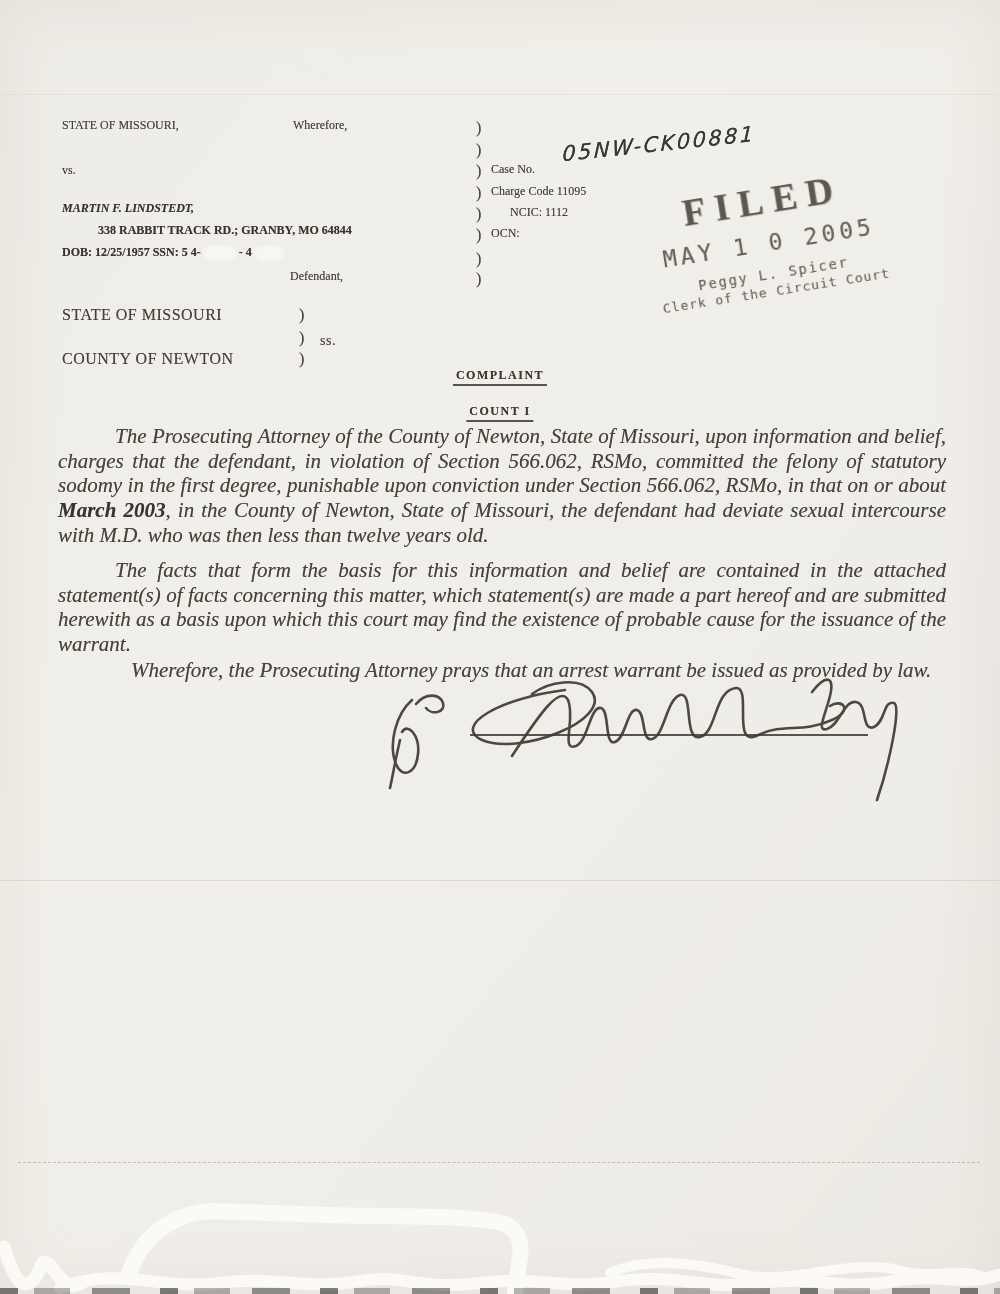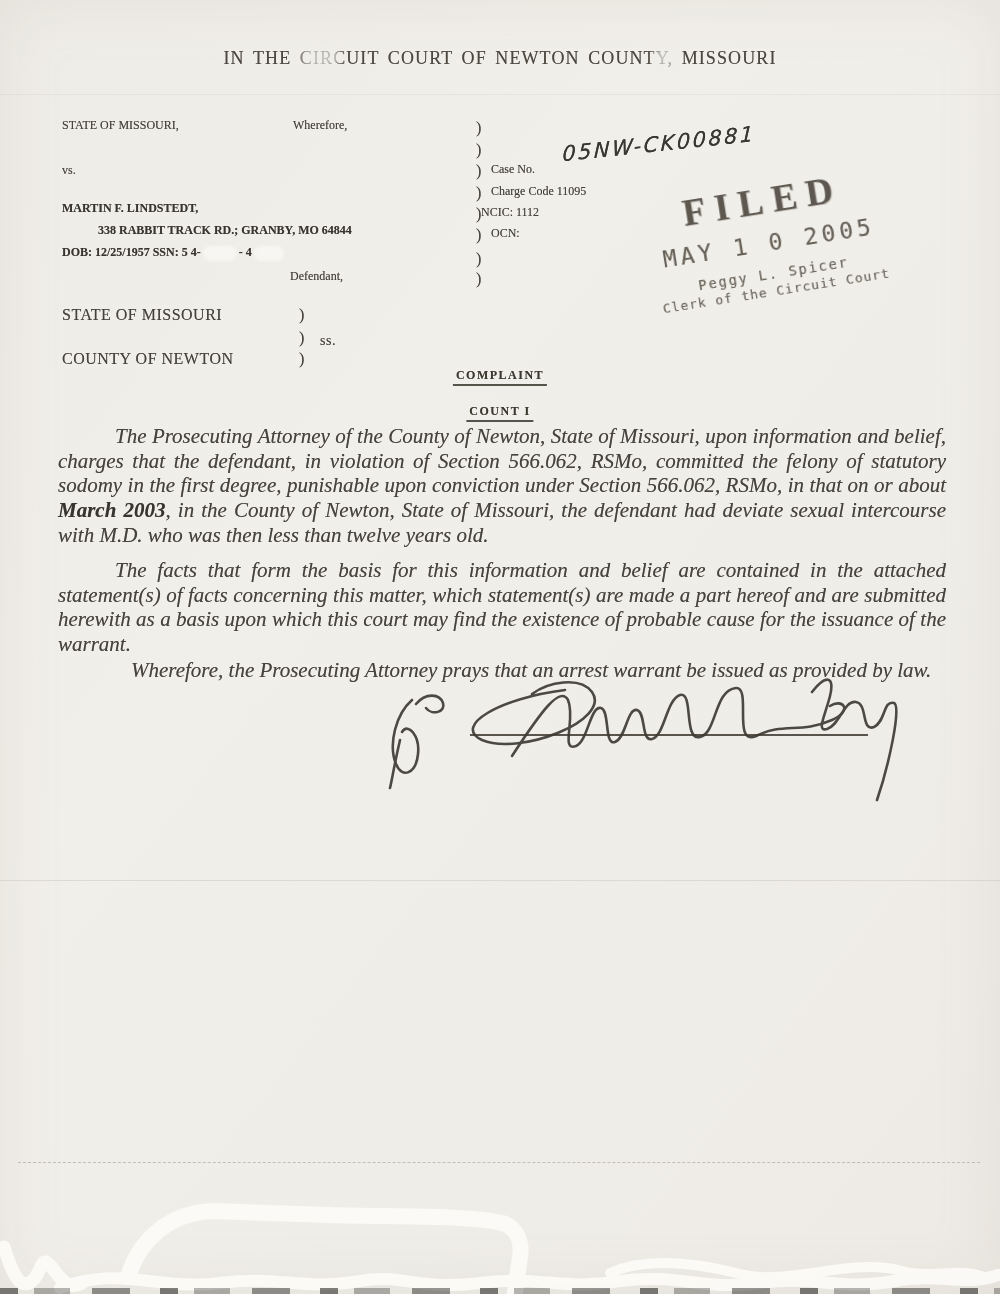--- a/index.html
+++ b/index.html
@@ -68,47 +68,46 @@
     background:repeating-linear-gradient(90deg,
       rgba(45,43,40,.8) 0 18px, transparent 18px 34px,
       rgba(45,43,40,.45) 34px 70px, transparent 70px 92px,
       rgba(45,43,40,.65) 92px 130px, transparent 130px 160px);}
 </style>
 </head>
 <body>
 
 <div class="page doc-text">
 
-  <div class="hdr1">IN THE CIRCUIT COURT OF NEWTON COUNTY, MISSOURI</div>
   <div class="fade-blob" style="left:300px;top:47px;width:42px;height:21px;"></div>
   <div class="fade-blob" style="left:652px;top:47px;width:26px;height:21px;"></div>
 
   <span class="cap" style="left:62px;top:118px;">STATE OF MISSOURI,</span>
   <span class="cap" style="left:293px;top:118px;">Wherefore,</span>
   <span class="cap" style="left:62px;top:163px;">vs.</span>
-  <span class="cap bold" style="left:62px;top:201px;">MARTIN F. LINDSTEDT,</span>
+  <span class="cap bold" style="left:62px;top:201px;font-style:italic;">MARTIN F. LINDSTEDT,</span>
   <span class="cap bold" style="left:62px;top:223px;margin-left:36px;">338 RABBIT TRACK RD.; GRANBY, MO 64844</span>
   <span class="cap bold" style="left:62px;top:245px;">
     <span>DOB:  12/25/1957   SSN:  5 4-</span><span class="redact" style="width:34px;"></span><span>- 4</span><span class="redact" style="width:30px;"></span>
   </span>
   <span class="cap" style="left:290px;top:269px;">Defendant,</span>
 
   <span class="paren" style="top:119px;">)</span>
   <span class="paren" style="top:141px;">)</span>
   <span class="paren" style="top:162px;">)</span>
   <span class="paren" style="top:184px;">)</span>
   <span class="paren" style="top:205px;">)</span>
   <span class="paren" style="top:226px;">)</span>
   <span class="paren" style="top:250px;">)</span>
   <span class="paren" style="top:270px;">)</span>
 
   <span class="cap" style="left:491px;top:162px;">Case No.</span>
   <span class="handwrit">05NW-CK00881</span>
   <span class="cap" style="left:491px;top:184px;">Charge Code 11095</span>
-  <span class="cap" style="left:481px;top:205px;">NCIC: 1112</span>
+  <span class="cap" style="left:510px;top:205px;">NCIC: 1112</span>
   <span class="cap" style="left:491px;top:226px;">OCN:</span>
 
   <div class="stamp">
     <div class="filed">FILED</div>
     <div class="sdate">MAY 1 0 2005</div>
     <div class="sname">Peggy L. Spicer</div>
     <div class="stitle">Clerk of the Circuit Court</div>
   </div>
 
   <span class="venue-item" style="left:62px;top:306px;">STATE OF MISSOURI</span>

